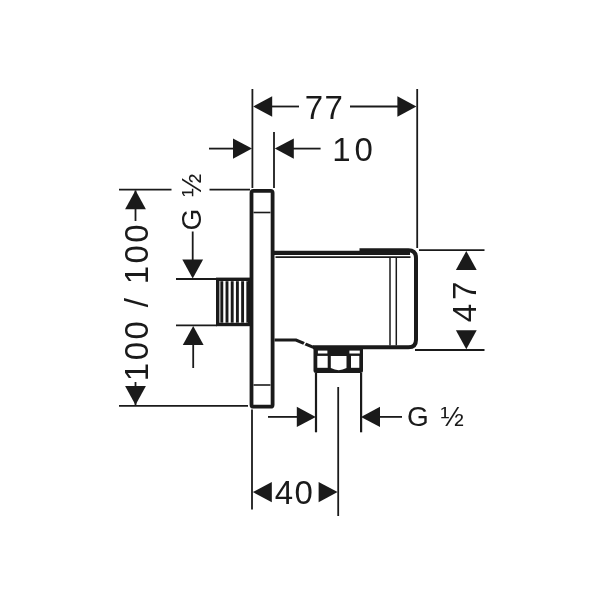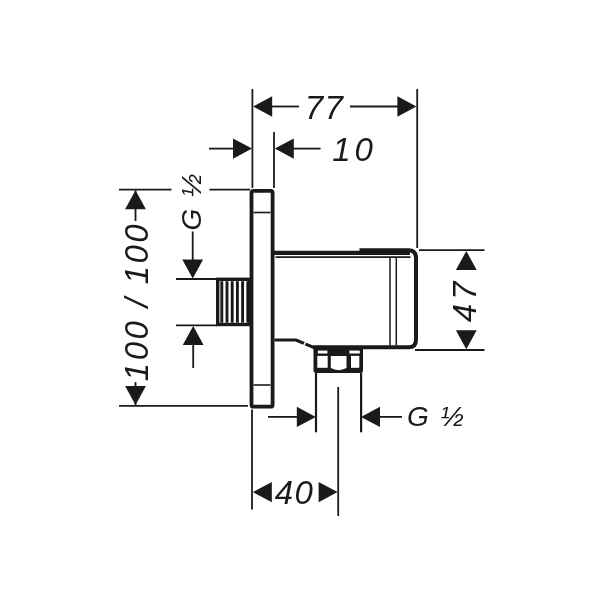--- a/index.html
+++ b/index.html
@@ -1,16 +1,16 @@
 <!DOCTYPE html>
 <html><head>
 <meta charset="utf-8">
 <style>
 html,body{margin:0;padding:0;background:#fff;}
-#wrap{width:541px;height:600px;position:relative;font-style:italic;}
+#wrap{width:541px;height:600px;position:relative;}
 svg{display:block;}
 text{font-family:"Liberation Sans",sans-serif;fill:#1a1a1a;}
 </style>
 </head>
 <body>
 <div id="wrap">
 <svg width="600" height="600" viewBox="0 0 600 600">
 <g stroke="#1a1a1a" fill="none">
 
 <g stroke-width="1.8">

